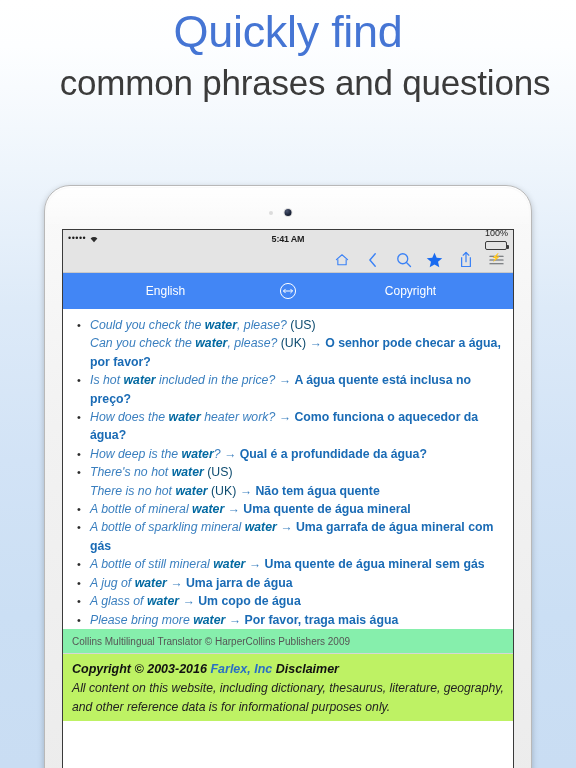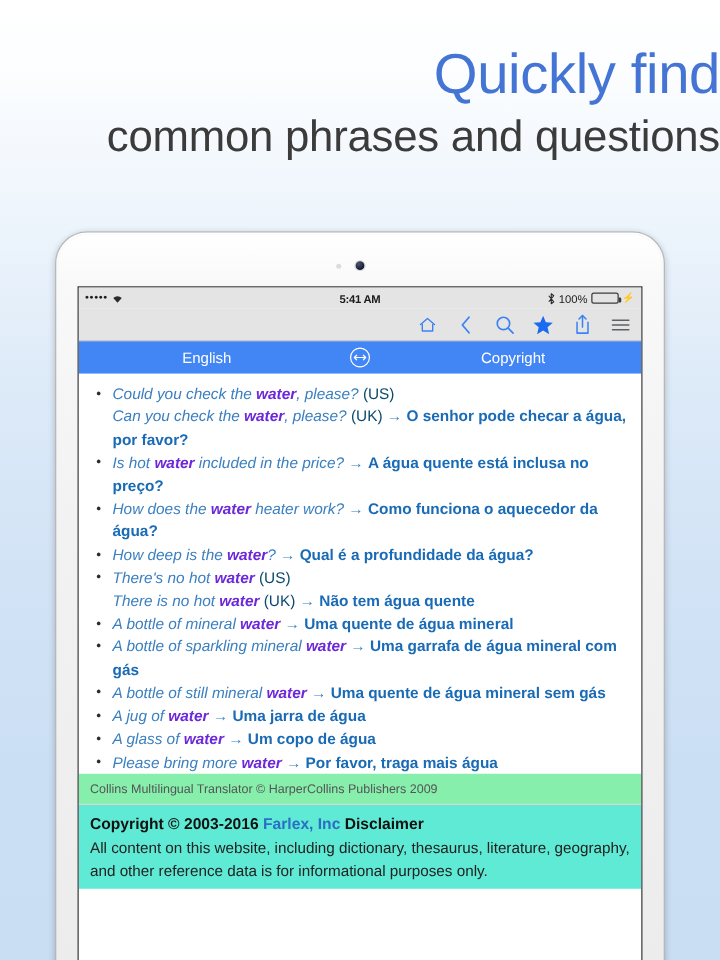--- a/index.html
+++ b/index.html
@@ -10,22 +10,22 @@
     overflow: hidden;
   }
   body {
     font-family: "Liberation Sans", sans-serif;
     background: linear-gradient(180deg, #ffffff 0%, #fdfeff 6%, #eef5fc 22%, #ddeaf8 40%, #d2e3f6 60%, #cbdff4 80%, #c9ddf3 100%);
     position: relative;
   }
 
   
   .promo {
-    text-align: right;
-    padding-top: 31px;
+    text-align: center;
+    padding-top: 4px;
   }
   .promo-line1 {
     color: #4575d4;
     font-size: 45px;
     line-height: 56px;
     font-weight: 400;
     letter-spacing: -0.3px;
   }
   .promo-line2 {
     color: #3b3b3b;
@@ -117,20 +117,21 @@
     letter-spacing: -0.2px;
   }
   .sb-right {
     margin-left: auto;
     display: flex;
     align-items: center;
     gap: 3px;
     font-size: 9px;
     position: relative;
     z-index: 2;
+    flex-direction: column;
   }
   .bt-ic { display: inline-block; width: 6px; height: 10px; }
   .battery {
     width: 22px;
     height: 9px;
     border: 1px solid #3c3c3c;
     border-radius: 2px;
     position: relative;
     box-sizing: border-box;
     padding: 1px;
@@ -168,21 +169,21 @@
     height: 17px;
     display: flex;
     align-items: center;
     justify-content: center;
     cursor: pointer;
   }
   .tb-icon svg { display: block; }
 
   
   .langbar {
-    height: 26px;
+    height: 36px;
     background: #4286f5;
     display: flex;
     align-items: center;
     color: #ffffff;
     font-size: 12px;
   }
   .lang {
     flex: 1;
     text-align: center;
   }
@@ -215,35 +216,36 @@
   ul.phrases > li::before {
     content: "\2022";
     position: absolute;
     left: -11px;
     top: 0;
     color: #2b2b2b;
     font-size: 11px;
     line-height: 18.4px;
   }
   .src { font-style: italic; color: #3a7fbf; }
-  .src b { font-style: italic; font-weight: bold; color: #6d28d9; }
+  .src b { font-style: italic; font-weight: bold; color: #0369a1; }
   .reg { font-style: normal; color: #0c4a6e; }
   .arrow { color: #3a7fbf; font-style: normal; }
   .tgt { font-weight: bold; color: #1a6bb5; font-style: normal; }
 
   .credit {
     font-size: 10px;
     color: #555555;
     padding: 7px 9px 6px 9px;
     border-bottom: 1px solid #d6d6d6;
     background: #86efac;
   }
   .legal {
     padding: 6px 9px 4px 9px;
-    background: #5eead4;
+    background: #bef264;
+    font-style: italic;
   }
   .legal-line1 {
     font-size: 12.5px;
     font-weight: bold;
     color: #111111;
     line-height: 19px;
   }
   .legal-line1 .farlex { color: #2b6fc4; }
   .legal-body {
     font-size: 12.2px;

